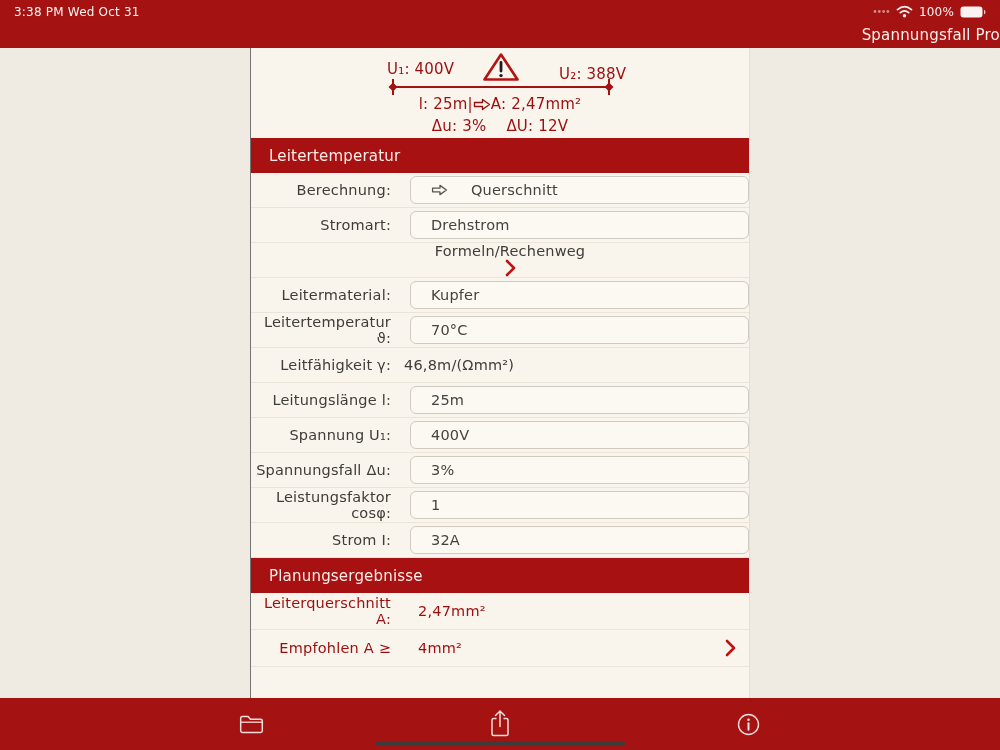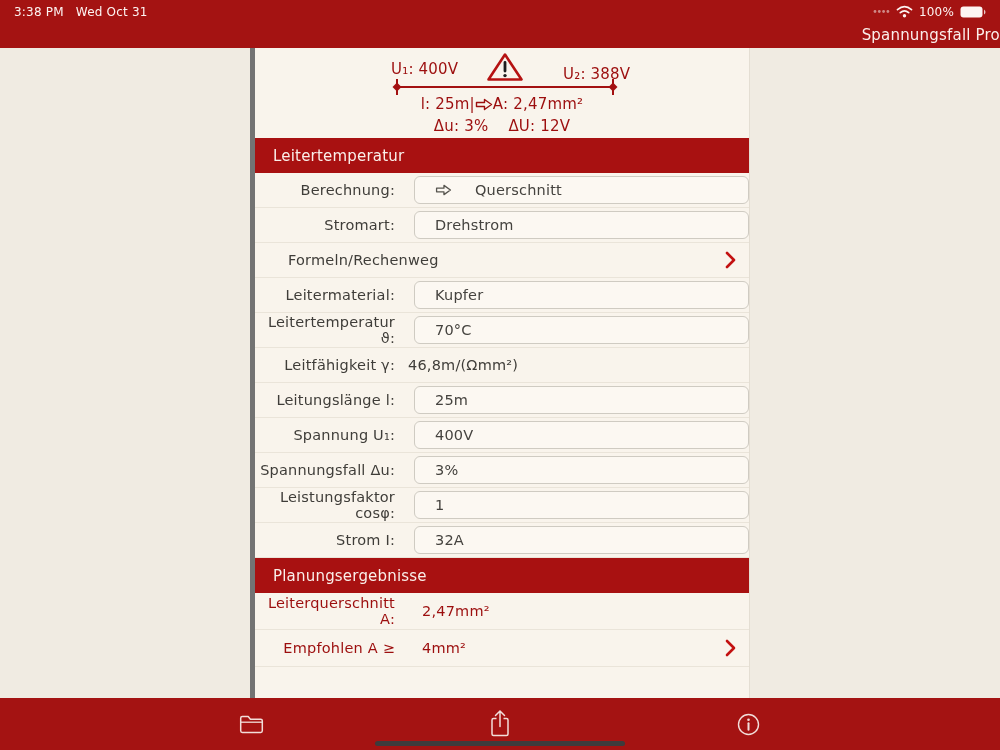--- a/index.html
+++ b/index.html
@@ -7,49 +7,49 @@
     --background:#F0EBE2; --panel:#F9F4EC; --field-bg:#FCF8F2; --field-border:#CFCBC2;
     --label-color:#3F3D39; --separator:#EAE4D9;
   }
   *{margin:0;padding:0;box-sizing:border-box;}
   body{font-family:"DejaVu Sans","Liberation Sans",sans-serif;background:#555;}
   .screen{position:relative;width:1000px;height:750px;background:var(--background);overflow:hidden;letter-spacing:.2px;}
 
   
   .topbar{position:absolute;top:0;left:0;width:100%;height:48px;background:var(--bar-red);z-index:3;}
   .statusbar{height:21px;display:flex;justify-content:space-between;align-items:center;padding:2px 14px 0 14px;color:#FDF4F2;font-size:12px;}
-  .status-left{display:flex;gap:12px;}
+  .status-left{display:flex;gap:4px;}
   .status-right{display:flex;align-items:center;gap:6px;}
   .navbar{height:27px;display:flex;justify-content:flex-end;align-items:center;}
   .nav-title{color:#FBEFEB;font-size:15px;}
 
   
   .content{position:absolute;top:48px;bottom:52px;left:0;width:100%;background:var(--background);}
-  .column{width:500px;height:100%;margin:0 auto;background:var(--panel);border-left:5px solid #737373;border-right:1px solid #E4DED3;}
+  .column{width:500px;height:100%;margin:0 auto;background:var(--panel);border-left:1px solid #737373;border-right:1px solid #E4DED3;}
 
   
   .diagram{position:relative;height:90px;color:var(--text-red);font-size:15px;}
   .diag-u1{position:absolute;left:136px;top:12px;}
   .diag-u2{position:absolute;left:308px;top:2px;margin-top:15px;}
   .diag-warning{position:absolute;left:231px;top:4px;}
   .dimline{position:absolute;left:136px;top:30px;}
   .diag-line1{position:absolute;top:47px;left:0;width:100%;display:flex;justify-content:center;gap:0;}
   .diag-line2{position:absolute;top:69px;left:0;width:100%;display:flex;justify-content:center;gap:20px;}
   .diag-arrow{color:var(--text-red);display:flex;align-items:center;}
 
   
   .section-header{height:35px;background:var(--header-red);color:#FAEFEA;font-size:15px;display:flex;align-items:center;padding-left:18px;}
 
   
   .row{height:35px;display:flex;align-items:center;border-bottom:1px solid var(--separator);}
   .row-label{width:140px;flex-shrink:0;text-align:right;color:var(--label-color);font-size:14.5px;}
   .field{margin-left:19px;width:342px;height:28px;background:var(--field-bg);border:1px solid var(--field-border);border-radius:6px;display:flex;align-items:center;gap:23px;padding-left:20px;font-size:14.5px;color:#45433F;}
   .field .arrow-ic{color:#57554F;display:flex;align-items:center;}
   .static-value{margin-left:13px;color:var(--label-color);font-size:14.5px;}
-  .row-link{padding-left:33px;padding-right:13px;justify-content:space-between;color:var(--label-color);font-size:14.5px;cursor:pointer;}
+  .row-link{padding-left:33px;padding-right:13px;justify-content:space-between;color:var(--label-color);font-size:14.5px;cursor:pointer;flex-direction:column;}
 
   
   .result-row{height:37px;display:flex;align-items:center;border-bottom:1px solid var(--separator);color:var(--text-red);font-size:14.5px;}
   .result-label{width:140px;flex-shrink:0;text-align:right;}
   .result-value{margin-left:27px;}
   .result-chevron{margin-left:auto;margin-right:13px;display:flex;align-items:center;}
 
   
   .toolbar{position:absolute;left:0;bottom:0;width:100%;height:52px;background:var(--bar-red);z-index:3;}
   .tool-btn{position:absolute;top:0;height:100%;display:flex;align-items:center;justify-content:center;width:48px;cursor:pointer;}

